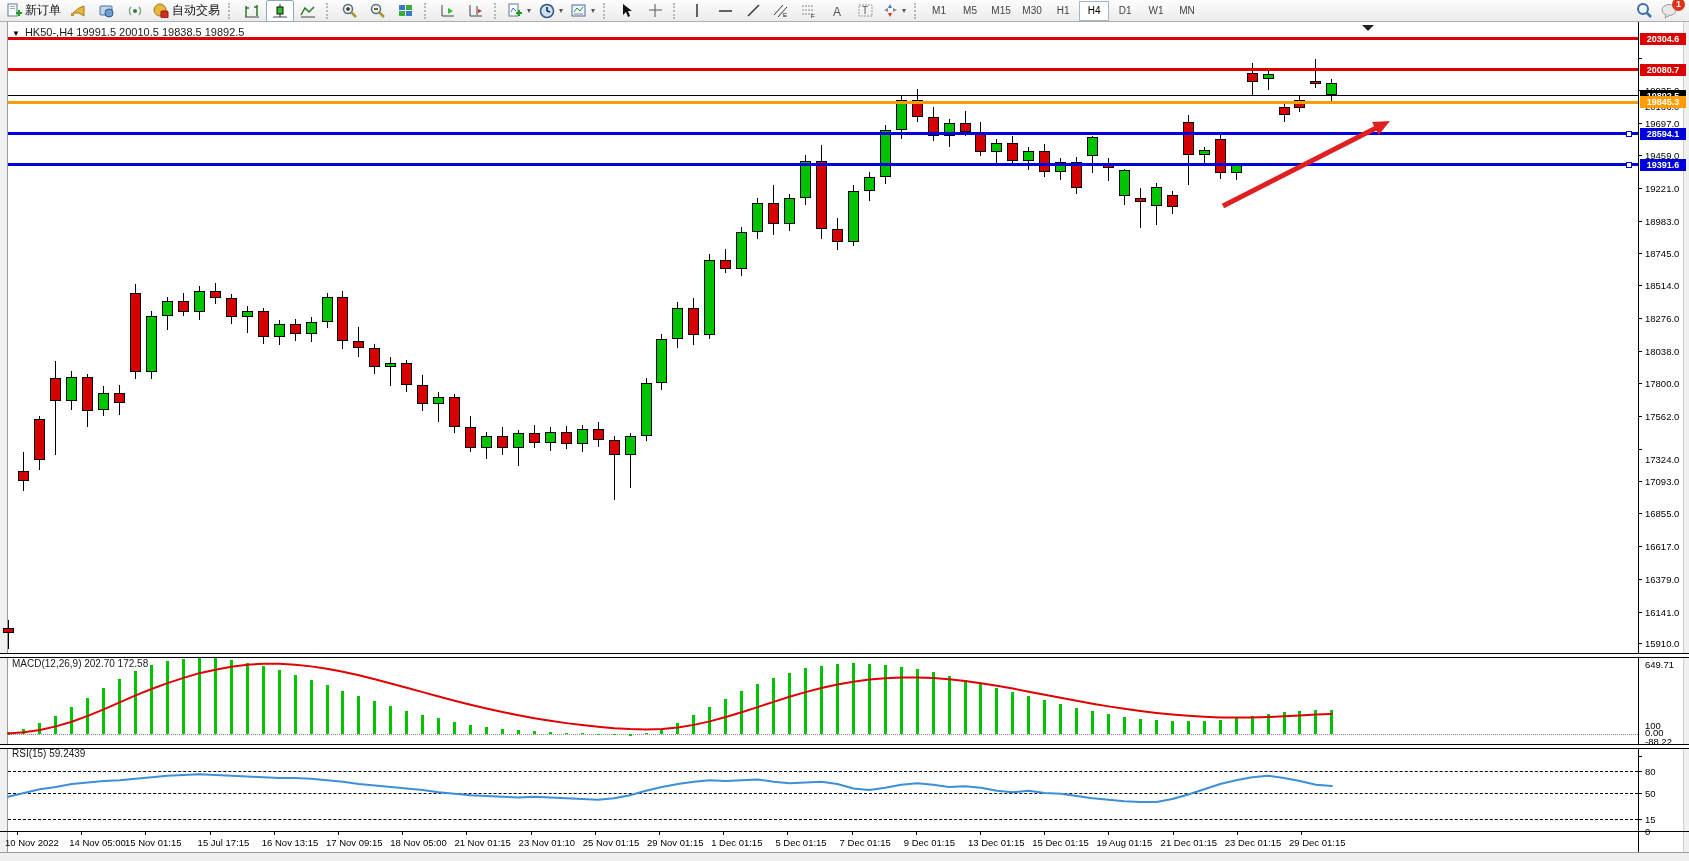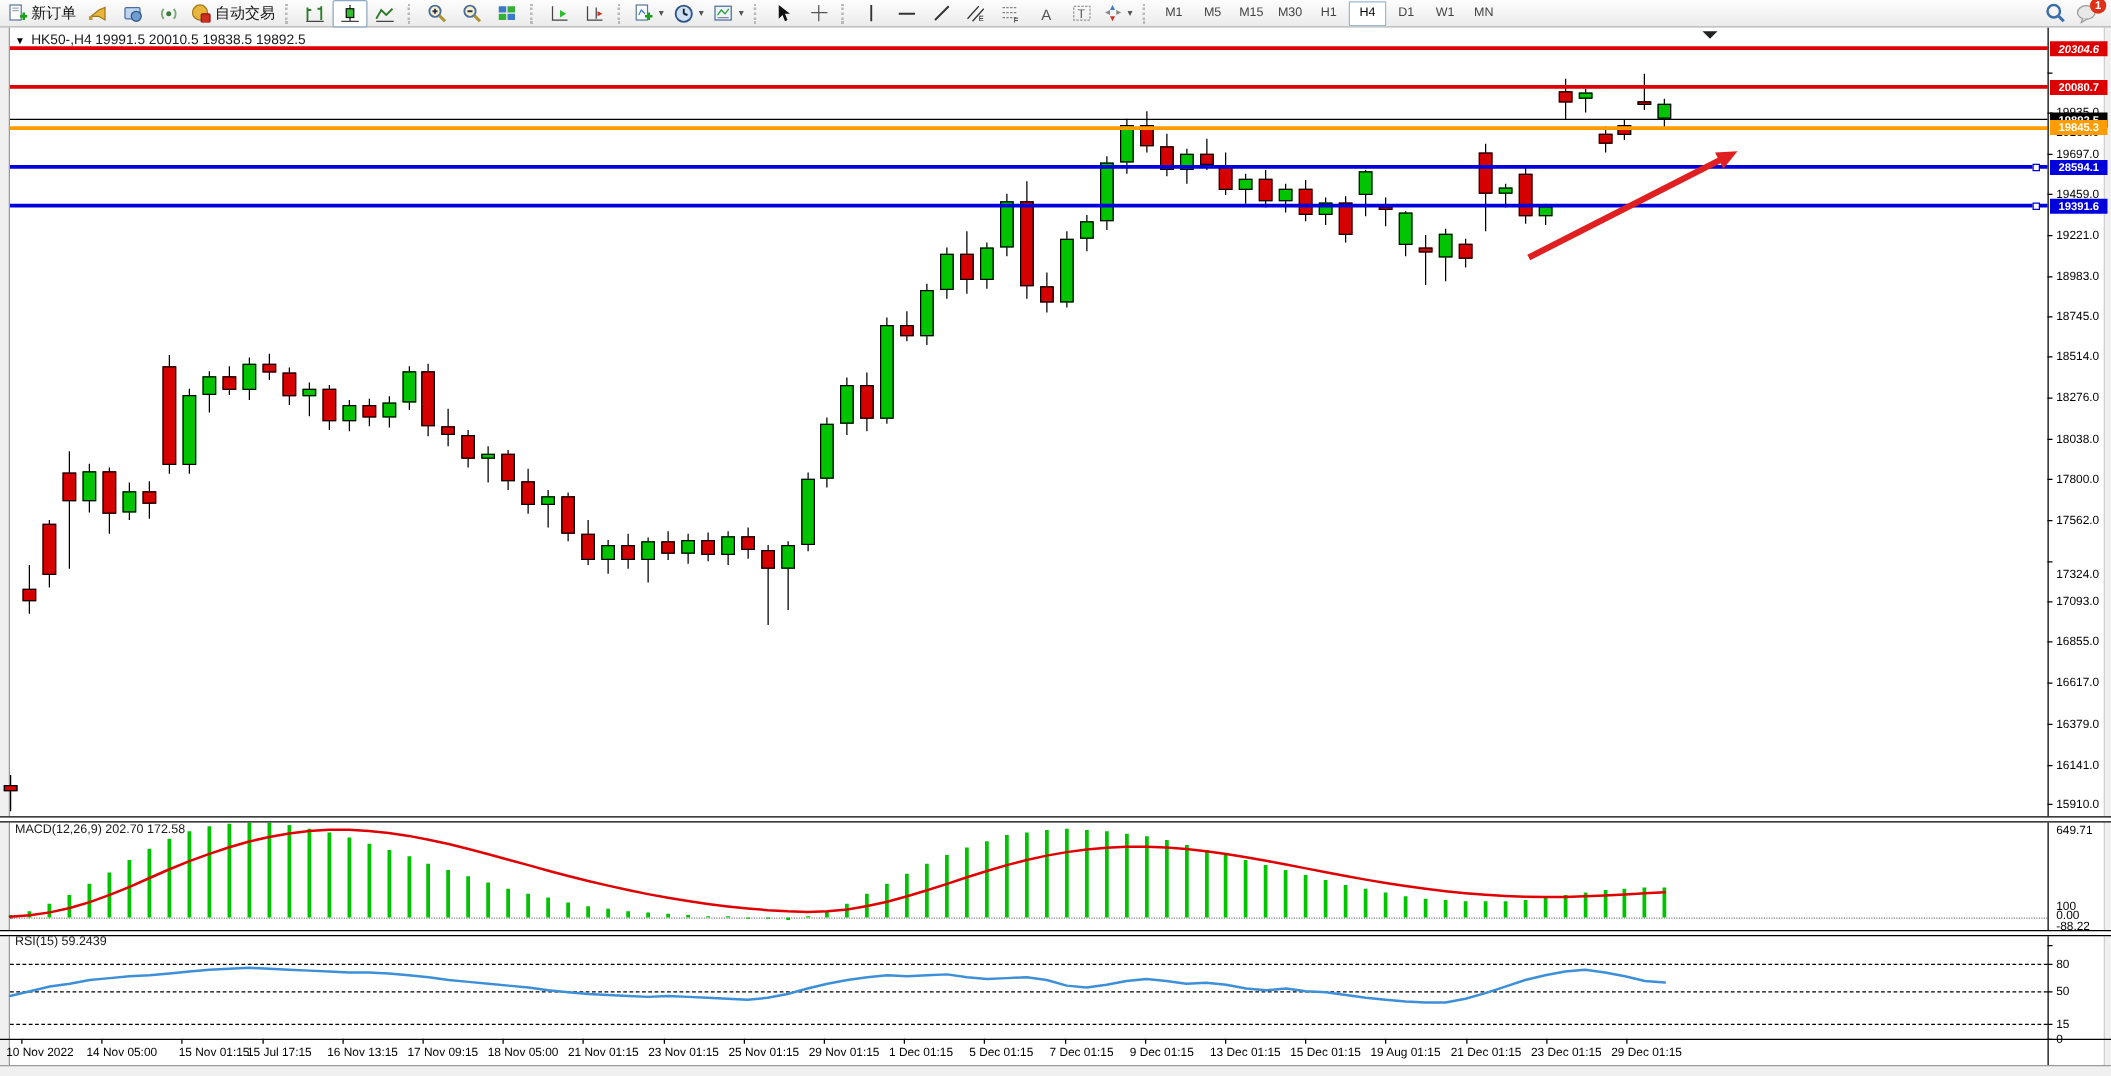--- a/index.html
+++ b/index.html
@@ -538,50 +538,50 @@
     <div class="cbody" style="left: 1262.55px; top: 73.9697px; width: 11px; height: 5.50206px; background: rgb(0, 196, 0);"></div>
     <div class="wick" style="left: 1283.5px; top: 101.48px; height: 20.6327px;"></div>
     <div class="cbody" style="left: 1278.5px; top: 106.982px; width: 11px; height: 8.25309px; background: rgb(214, 0, 0);"></div>
     <div class="wick" style="left: 1299.45px; top: 95.978px; height: 16.5062px;"></div>
     <div class="cbody" style="left: 1294.45px; top: 100.105px; width: 11px; height: 8.25309px; background: rgb(214, 0, 0);"></div>
     <div class="wick" style="left: 1315.4px; top: 58.8391px; height: 28.8858px;"></div>
     <div class="cbody" style="left: 1310.4px; top: 80.8473px; width: 11px; height: 2.75103px; background: rgb(214, 0, 0);"></div>
     <div class="wick" style="left: 1331.35px; top: 79.4718px; height: 23.3838px;"></div>
     <div class="cbody" style="left: 1326.35px; top: 82.9106px; width: 11px; height: 11.6919px; background: rgb(0, 196, 0);"></div>
     <div class="hline" style="left: 8px; top: 37.4491px; width: 1630px; height: 3px; background: rgb(221, 0, 0);"></div>
-    <div class="pbadge" style="top: 32.9491px; background: rgb(221, 0, 0); font-style: italic;">20304.6</div>
+    <div class="pbadge" style="top: 32.9491px; background: rgb(221, 0, 0);">20304.6</div>
     <div class="hline" style="left: 8px; top: 68.2469px; width: 1630px; height: 3px; background: rgb(221, 0, 0);"></div>
     <div class="pbadge" style="top: 63.7469px; background: rgb(221, 0, 0);">20080.7</div>
     <div class="hline" style="left: 8px; top: 95.1341px; width: 1630px; height: 1px; background: rgb(0, 0, 0);"></div>
     <div class="pbadge" style="top: 89.6341px; background: rgb(0, 0, 0);">19892.5</div>
     <div class="hline" style="left: 8px; top: 100.627px; width: 1630px; height: 3px; background: rgb(255, 156, 0);"></div>
     <div class="pbadge" style="top: 96.1265px; background: rgb(255, 156, 0);">19845.3</div>
     <div class="hline" style="left: 8px; top: 132.497px; width: 1630px; height: 3px; background: rgb(0, 0, 221);"></div>
     <div class="handle" style="left: 1626px; top: 130.997px;"></div>
     <div class="pbadge" style="top: 127.997px; background: rgb(0, 0, 221);">28594.1</div>
     <div class="hline" style="left: 8px; top: 163.034px; width: 1630px; height: 3px; background: rgb(0, 0, 221);"></div>
     <div class="handle" style="left: 1626px; top: 161.534px;"></div>
     <div class="pbadge" style="top: 158.534px; background: rgb(0, 0, 221);">19391.6</div>
     <div class="xlabel" style="left: 5px;">10 Nov 2022</div>
     <div class="xtick" style="left: 17px;"></div>
     <div class="xlabel" style="left: 69.2px;">14 Nov 05:00</div>
     <div class="xtick" style="left: 81.2px;"></div>
-    <div class="xlabel" style="left: 143px;">15 Nov 01:15</div>
+    <div class="xlabel" style="left: 125px;">15 Nov 01:15</div>
     <div class="xtick" style="left: 145.4px;"></div>
     <div class="xlabel" style="left: 197.6px;">15 Jul 17:15</div>
     <div class="xtick" style="left: 209.6px;"></div>
     <div class="xlabel" style="left: 261.8px;">16 Nov 13:15</div>
     <div class="xtick" style="left: 273.8px;"></div>
     <div class="xlabel" style="left: 326px;">17 Nov 09:15</div>
     <div class="xtick" style="left: 338px;"></div>
     <div class="xlabel" style="left: 390.2px;">18 Nov 05:00</div>
     <div class="xtick" style="left: 402.2px;"></div>
     <div class="xlabel" style="left: 454.4px;">21 Nov 01:15</div>
     <div class="xtick" style="left: 466.4px;"></div>
-    <div class="xlabel" style="left: 518.6px;">23 Nov 01:15</div>
+    <div class="xlabel" style="left: 518.6px;">23 Nov 01:10</div>
     <div class="xtick" style="left: 530.6px;"></div>
     <div class="xlabel" style="left: 582.8px;">25 Nov 01:15</div>
     <div class="xtick" style="left: 594.8px;"></div>
     <div class="xlabel" style="left: 647px;">29 Nov 01:15</div>
     <div class="xtick" style="left: 659px;"></div>
     <div class="xlabel" style="left: 711.2px;">1 Dec 01:15</div>
     <div class="xtick" style="left: 723.2px;"></div>
     <div class="xlabel" style="left: 775.4px;">5 Dec 01:15</div>
     <div class="xtick" style="left: 787.4px;"></div>
     <div class="xlabel" style="left: 839.6px;">7 Dec 01:15</div>

